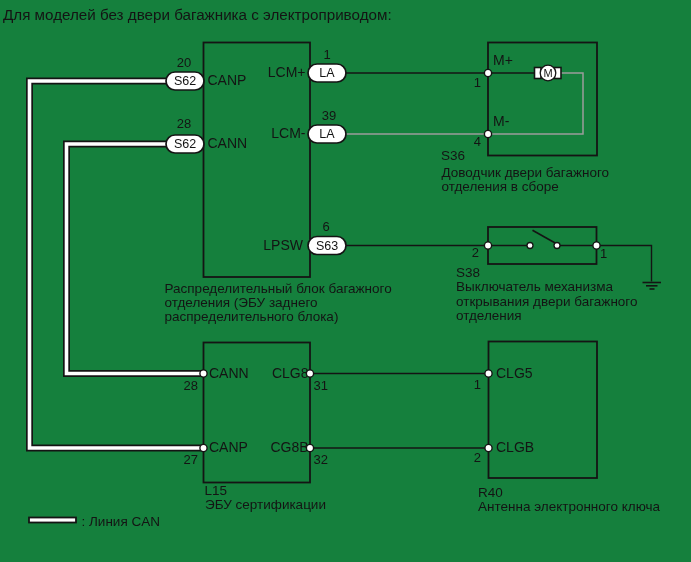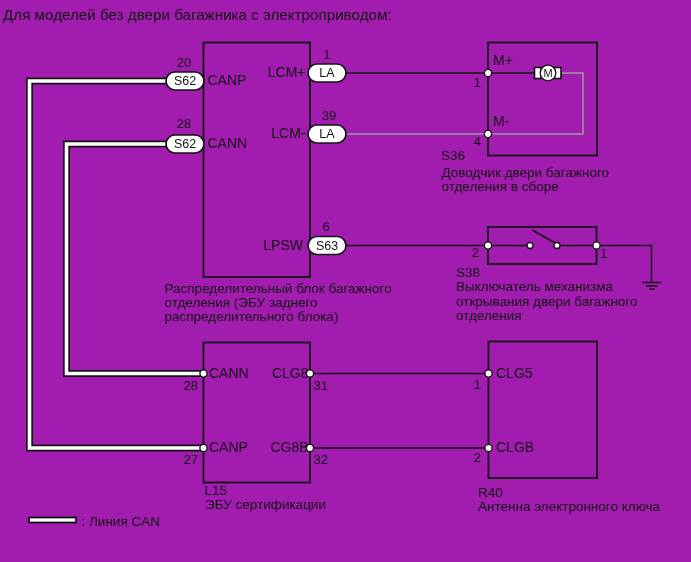--- a/index.html
+++ b/index.html
@@ -1,16 +1,16 @@
 <!DOCTYPE html>
 <html><head>
 <meta charset="utf-8">
 <style>
   html,body{margin:0;padding:0;background:#fff;}
-  .screen{position:relative;width:691px;height:562px;background:#a21caf;overflow:hidden;
+  .screen{position:relative;width:691px;height:562px;background:#15803d;overflow:hidden;
           font-family:"Liberation Sans",sans-serif;}
   svg{display:block;}
   svg text{font-family:"Liberation Sans",sans-serif;fill:#141414;}
   .box{fill:none;stroke:#141414;stroke-width:1.8;}
   .wire{fill:none;stroke:#141414;stroke-width:1.4;}
   .wire-gray{fill:none;stroke:#9c9c9c;stroke-width:1.5;}
   .can-outer{fill:none;stroke:#141414;stroke-width:7;}
   .can-inner{fill:none;stroke:#ffffff;stroke-width:3.6;}
   .term{fill:#ffffff;stroke:#141414;stroke-width:1.4;}
   .contact{fill:#ffffff;stroke:#141414;stroke-width:1.3;}

